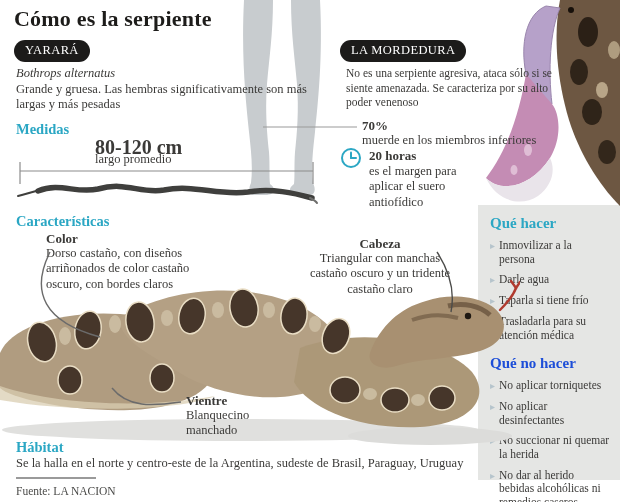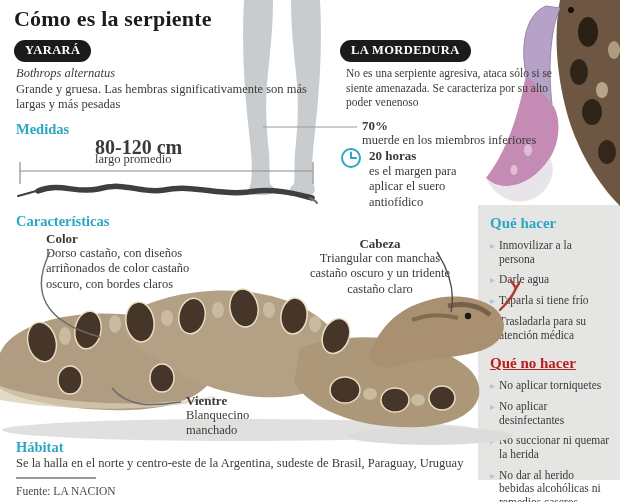--- a/index.html
+++ b/index.html
@@ -3,28 +3,28 @@
 <meta charset="utf-8">
 <style>
   html,body{margin:0;padding:0;background:#fff;}
   .stage{
     position:relative;width:620px;height:502px;overflow:hidden;background:#ffffff;
     font-family:"Liberation Serif","DejaVu Serif",serif;color:#3b3a38;
   }
   .txt{position:absolute;z-index:30;}
   .title{font-size:22px;font-weight:bold;color:#1d1c1a;letter-spacing:.2px;}
   .badge{
-    position:absolute;z-index:30;background:#1c1b1a;color:#fff;font-weight:bold;
+    position:absolute;z-index:30;background:#1c1b1a;color:#fff;font-weight:normal;
     font-size:12.5px;padding:3px 11px 4px;border-radius:11px;letter-spacing:.4px;
   }
   .sci{font-style:italic;font-size:12.5px;color:#3b3a38;}
   .body{font-size:12.5px;line-height:1.22;color:#3b3a38;}
   .body.sm{font-size:11.5px;line-height:1.28;}
   .h-teal{font-size:14.5px;font-weight:bold;color:#2ba7c4;}
-  .h-pink{font-size:14.5px;font-weight:bold;color:#b91c1c;text-decoration:underline;}
+  .h-pink{font-size:14.5px;font-weight:bold;color:#1d4ed8;}
   .blabel{font-size:13px;font-weight:bold;color:#3b3a38;}
   .bigval{font-size:20px;font-weight:bold;color:#3b3a38;}
   .panel{
     position:absolute;left:478px;top:205px;width:142px;height:275px;z-index:4;
     background:#e5e6e4;box-sizing:border-box;padding:10px 10px 0 12px;
   }
   .panel .h-teal,.panel .h-pink{font-size:15px;display:block;margin-bottom:7px;}
   .panel .h-pink{margin-top:13px;}
   .li{display:flex;font-size:11.5px;line-height:1.18;margin-bottom:7px;color:#3b3a38;}
   .li .mark{color:#b6c4cc;font-size:10px;margin-right:4px;line-height:1.4;flex:0 0 auto;}

